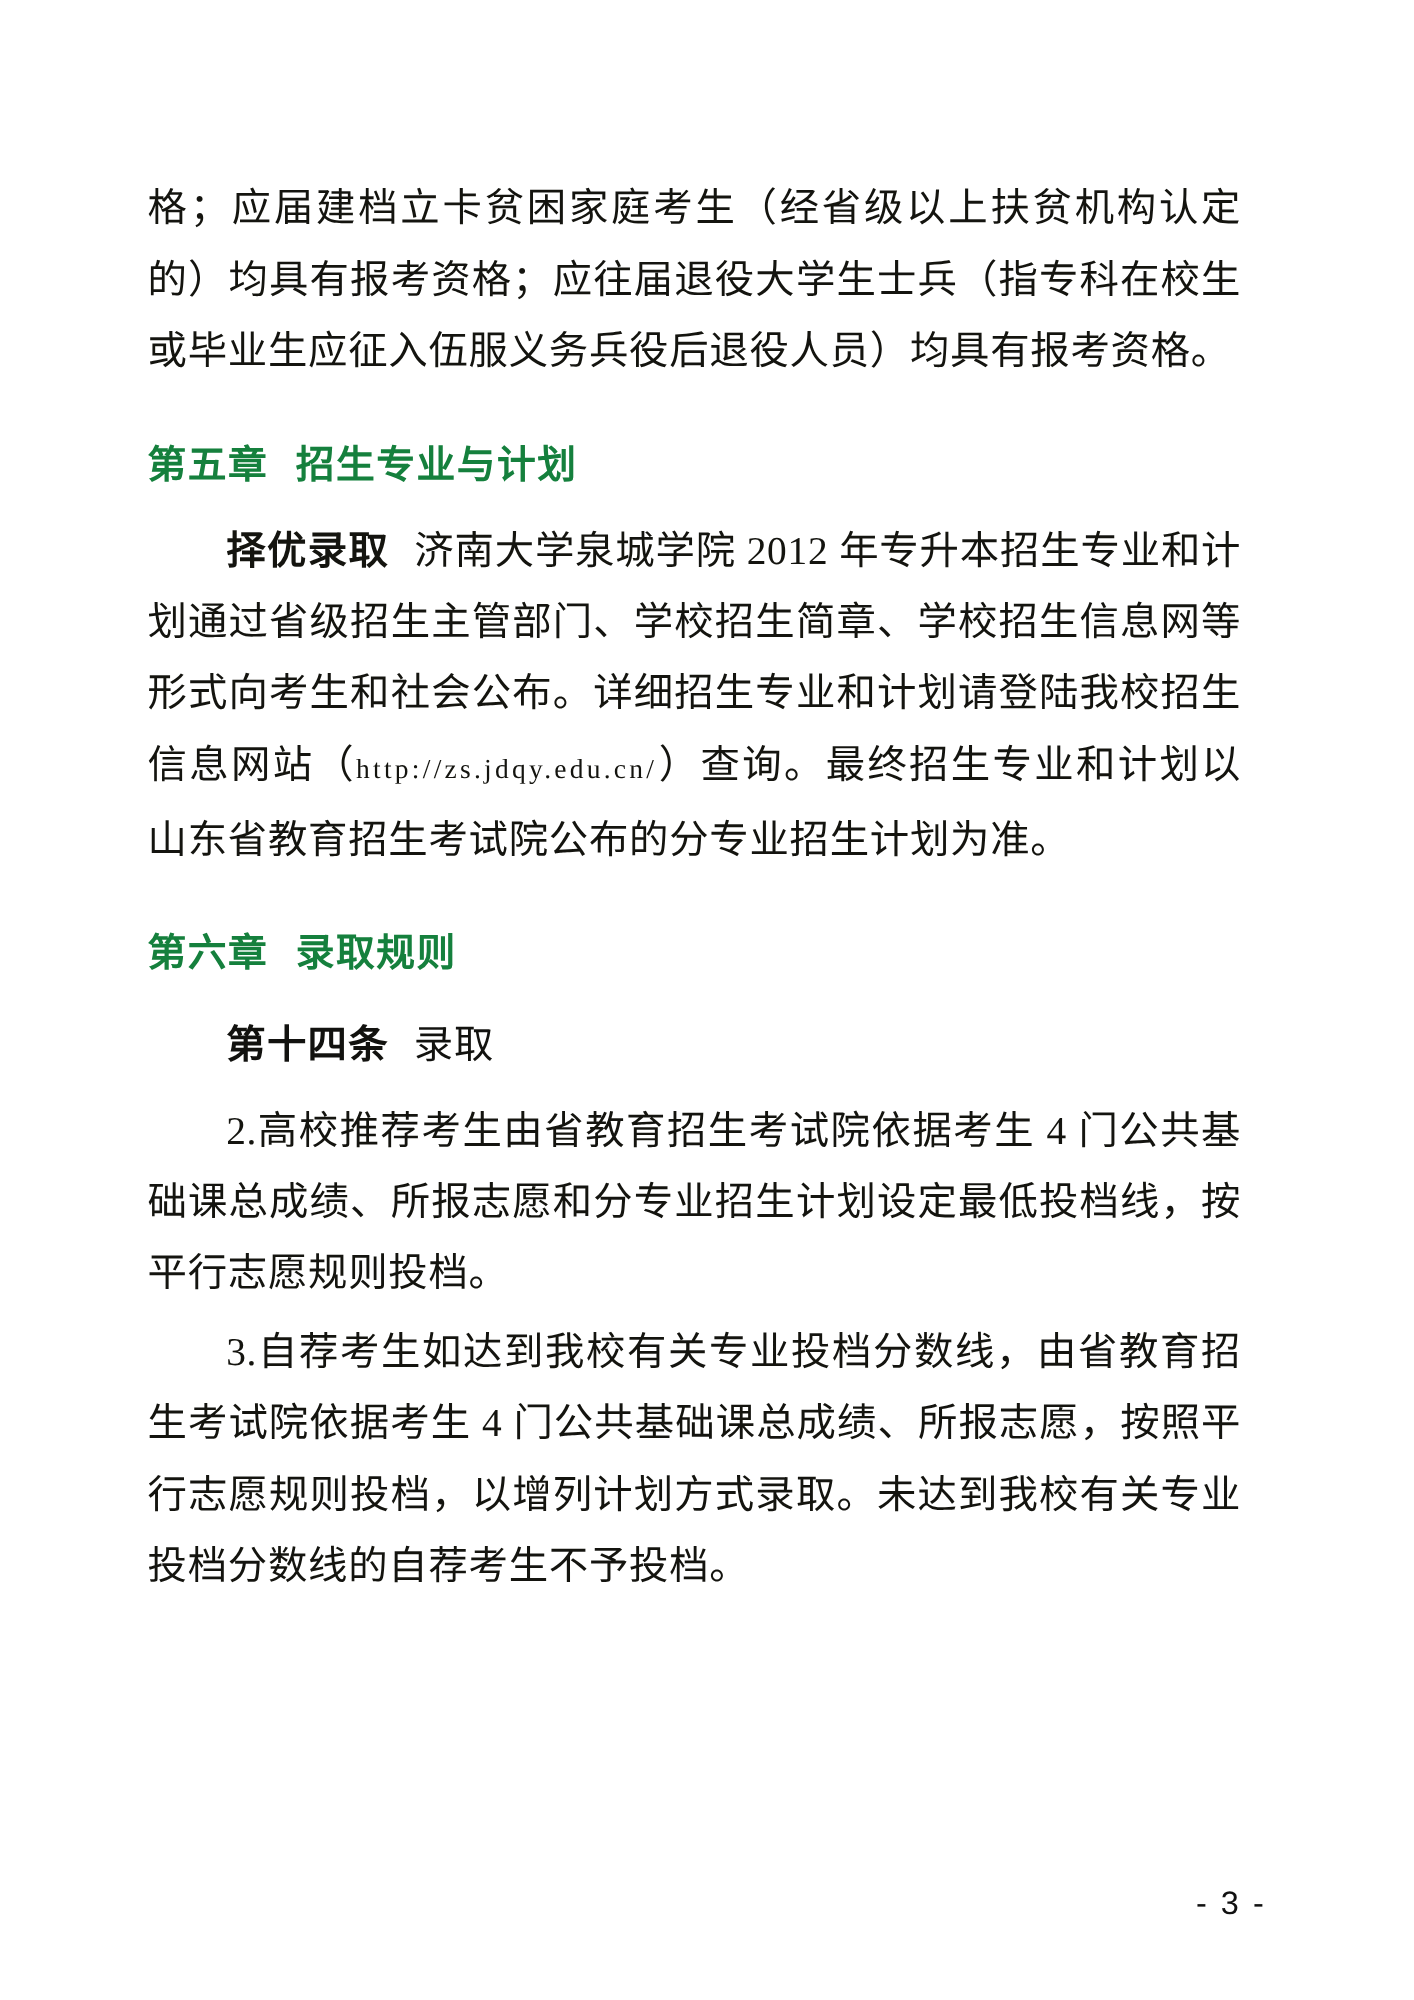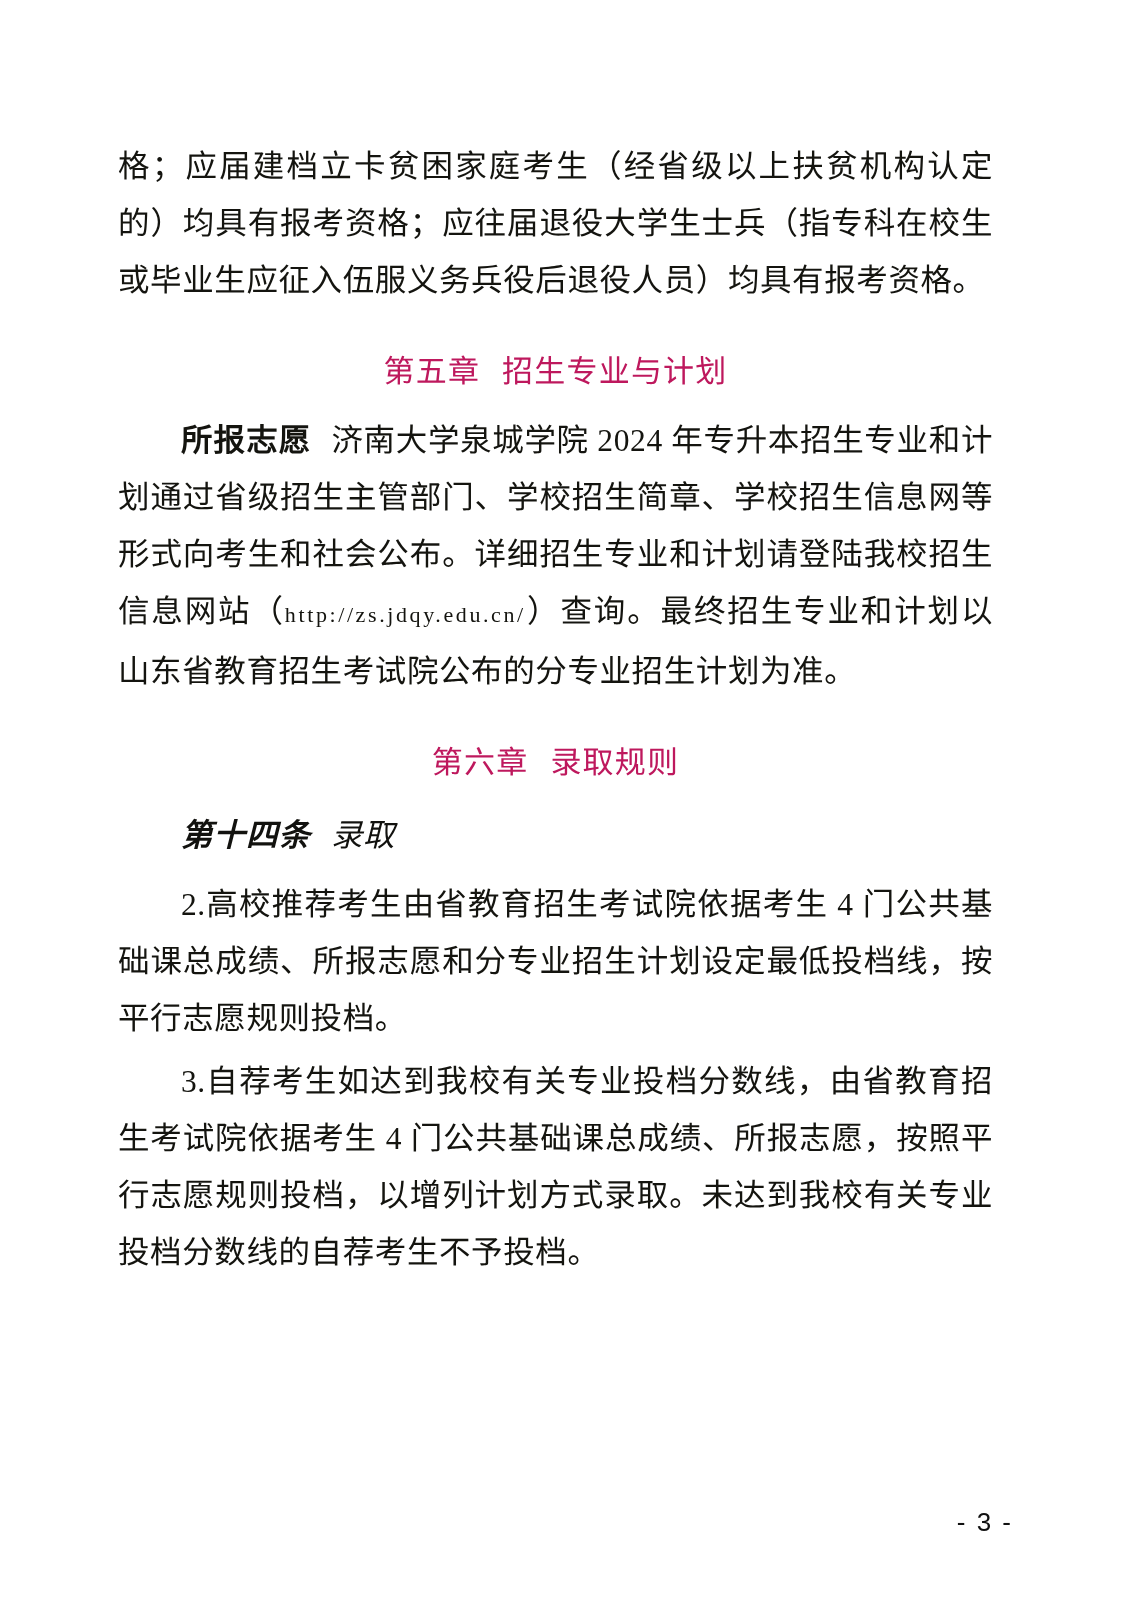--- a/index.html
+++ b/index.html
@@ -46,25 +46,24 @@
   }
 
   
   .blk-gap-sm { height: 6px; }
   .blk-gap-md { height: 20px; }
 
   
   .chapter {
     font-family: "Liberation Sans", "DejaVu Sans", sans-serif;
     font-size: 31px;
-    font-weight: 400;
-    text-align: center;
+    font-weight: 700;
     letter-spacing: 1.2px;
     line-height: 57px;
-    color: #be185d;
+    color: #15803d;
     margin: 0;
     padding: 14px 0 12px 0;
   }
 
   .chapter .gap { display: inline-block; width: 22px; }
 
   
   .art-label {
     font-weight: 700;
     letter-spacing: 1px;
@@ -74,21 +73,20 @@
 
   
   .art-line {
     font-family: "Liberation Serif", "DejaVu Serif", serif;
     font-size: 31.5px;
     line-height: 57px;
     text-indent: 2em;
     letter-spacing: 0.6px;
     margin: 0;
     padding-top: 4px;
-    font-style: italic;
   }
 
   .url {
     font-family: "Liberation Serif", "DejaVu Serif", serif;
     letter-spacing: 2.6px;
     font-size: 22px;
   }
 
   .num {
     font-family: "Liberation Serif", "DejaVu Serif", serif;
@@ -118,21 +116,21 @@
 
     <p class="para">格；应届建档立卡贫困家庭考生（经省级以上扶贫机构认定的）均具有报考资格；应往届退役大学生士兵（指专科在校生或毕业生应征入伍服义务兵役后退役人员）均具有报考资格。</p>
 
     <div class="blk-gap-md"></div>
 
     <h2 class="chapter">
       <span>第五章</span><span class="gap"></span><span>招生专业与计划</span>
     </h2>
 
     <p class="para indent">
-      <span class="art-label">所报志愿</span><span class="art-gap"></span><span>济南大学泉城学院 2024 年专升本招生专业和计划通过省级招生主管部门、学校招生简章、学校招生信息网等形式向考生和社会公布。详细招生专业和计划请登陆我校招生信息网站（</span><span class="url">http://zs.jdqy.edu.cn/</span><span>）查询。最终招生专业和计划以山东省教育招生考试院公布的分专业招生计划为准。</span>
+      <span class="art-label">择优录取</span><span class="art-gap"></span><span>济南大学泉城学院 2012 年专升本招生专业和计划通过省级招生主管部门、学校招生简章、学校招生信息网等形式向考生和社会公布。详细招生专业和计划请登陆我校招生信息网站（</span><span class="url">http://zs.jdqy.edu.cn/</span><span>）查询。最终招生专业和计划以山东省教育招生考试院公布的分专业招生计划为准。</span>
     </p>
 
     <div class="blk-gap-md"></div>
 
     <h2 class="chapter">
       <span>第六章</span><span class="gap"></span><span>录取规则</span>
     </h2>
 
     <p class="art-line">
       <span class="art-label">第十四条</span><span class="art-gap"></span><span>录取</span>

